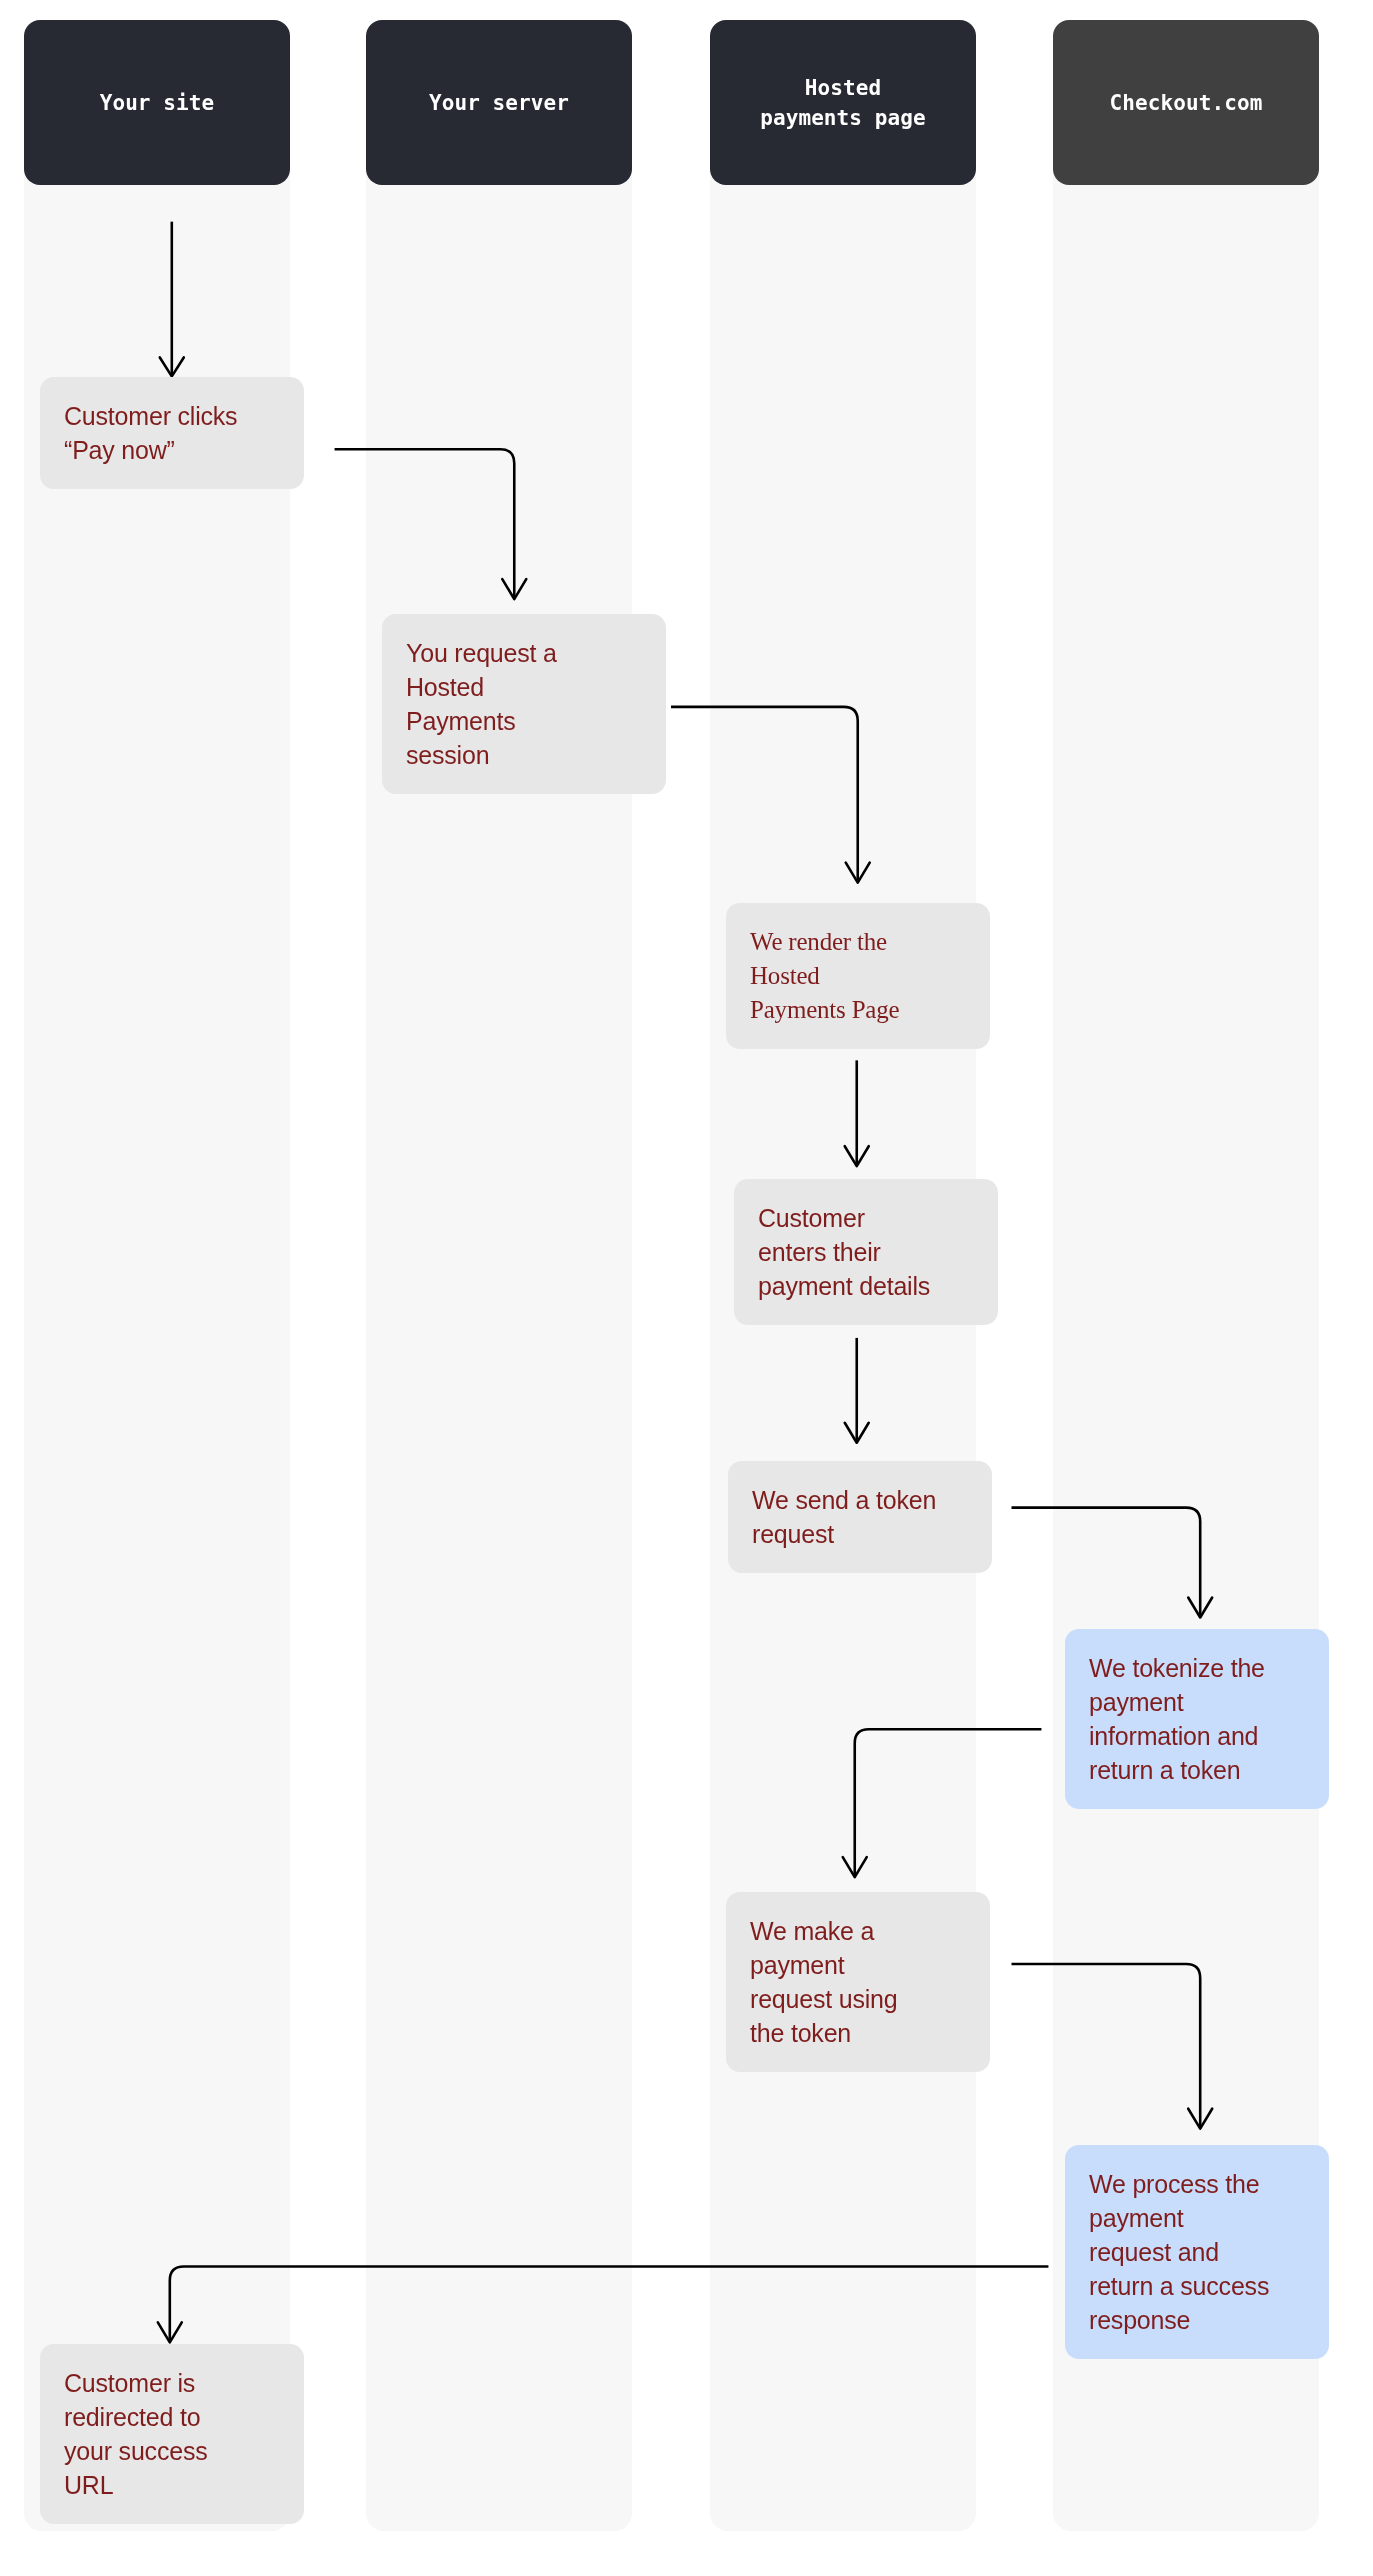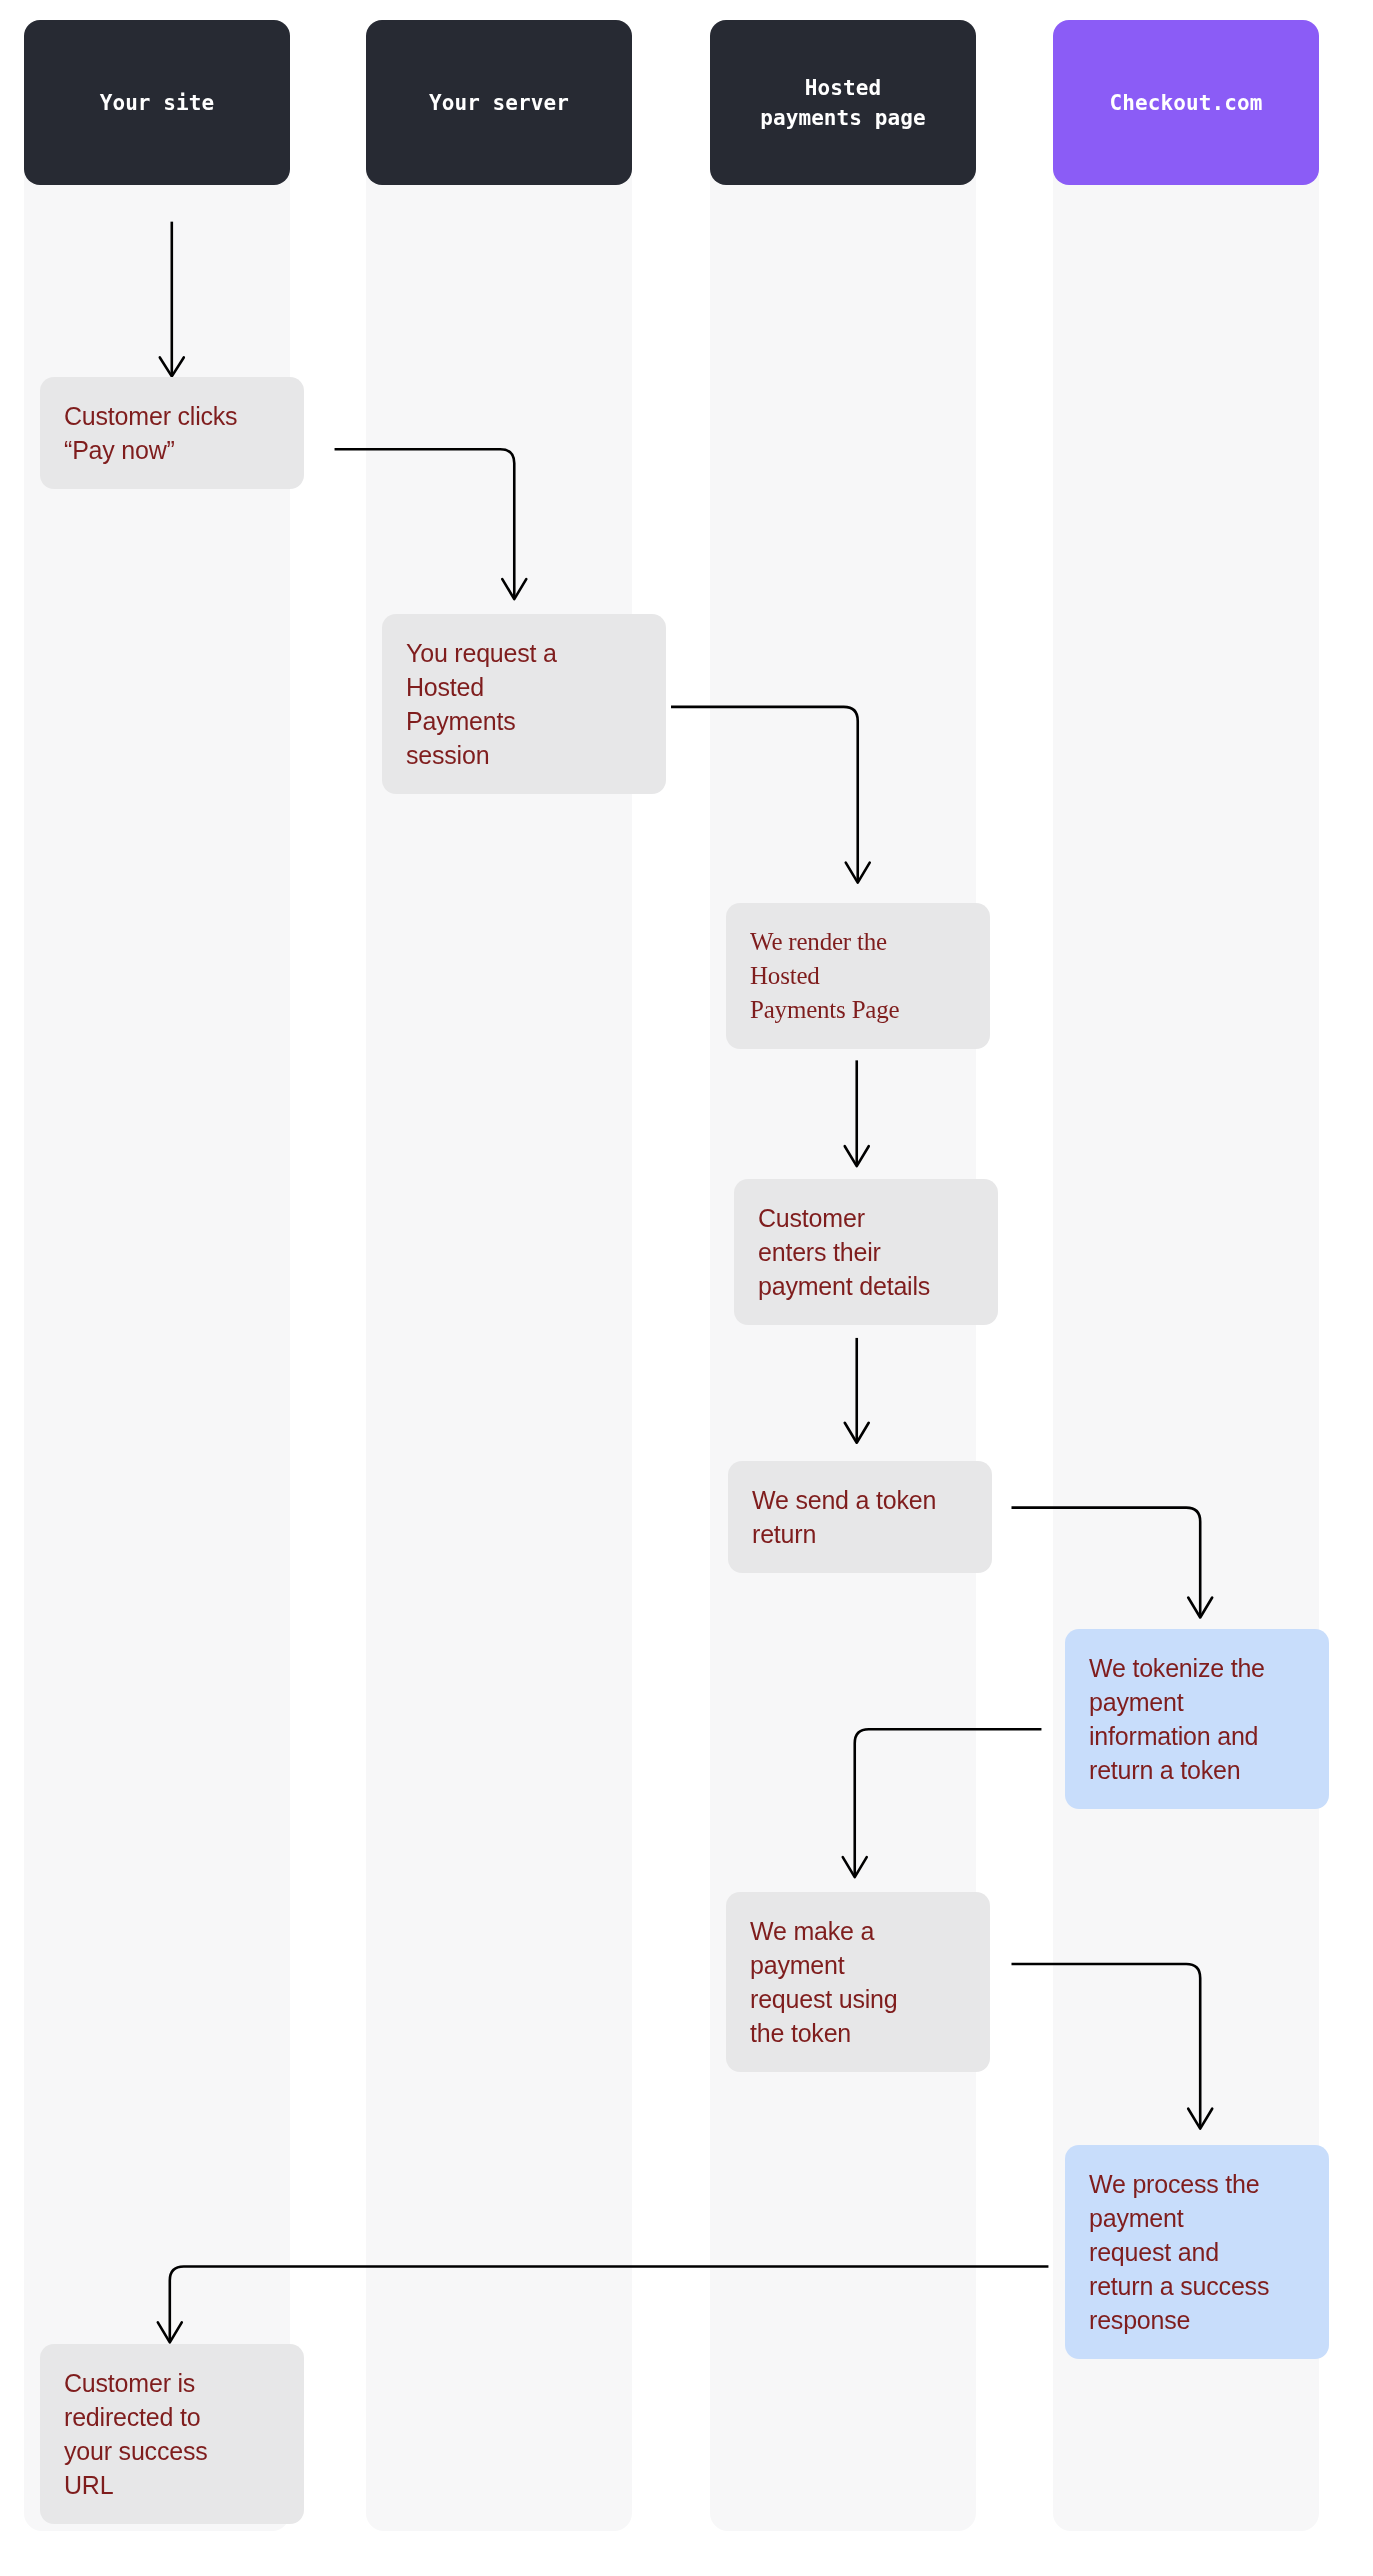--- a/index.html
+++ b/index.html
@@ -52,21 +52,21 @@
   .lane-header .hdr-text {
     font-family: "DejaVu Sans Mono", "Liberation Mono", monospace;
     font-size: 21px;
     line-height: 30px;
     font-weight: 700;
     color: #ffffff;
     letter-spacing: 0.1px;
     white-space: pre-line;
   }
   .hdr-dark { background: #272a33; }
-  .hdr-blue { background: #8b5cf6; }
+  .hdr-blue { background: #404040; }
 
   
   .step {
     position: absolute;
     box-sizing: border-box;
     border-radius: 14px;
     padding: 22px 24px;
     font-size: 25px;
     line-height: 34px;
     color: #7f1d1d;
@@ -177,21 +177,21 @@
 
   <div class="step step-grey" style="left:726px; top:903px;  width:264px;font-family:Liberation Serif, serif;">We render the
 Hosted
 Payments Page</div>
 
   <div class="step step-grey" style="left:734px; top:1179px; width:264px;">Customer
 enters their
 payment details</div>
 
   <div class="step step-grey" style="left:728px; top:1461px; width:264px;">We send a token
-return</div>
+request</div>
 
   <div class="step step-blue" style="left:1065px;top:1629px; width:264px;">We tokenize the
 payment
 information and
 return a token</div>
 
   <div class="step step-grey" style="left:726px; top:1892px; width:264px;">We make a
 payment
 request using
 the token</div>

